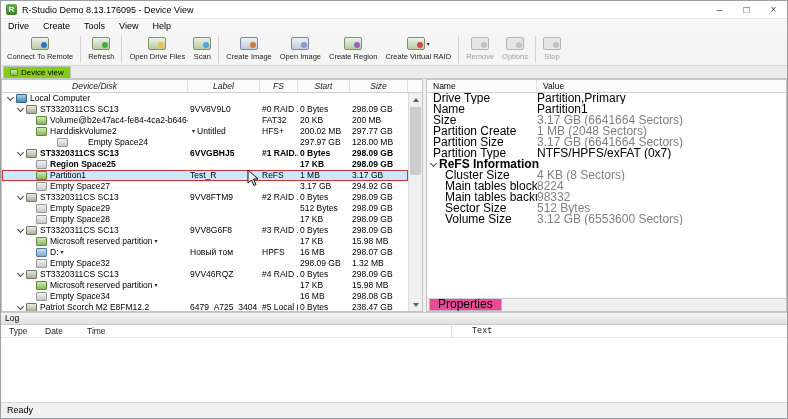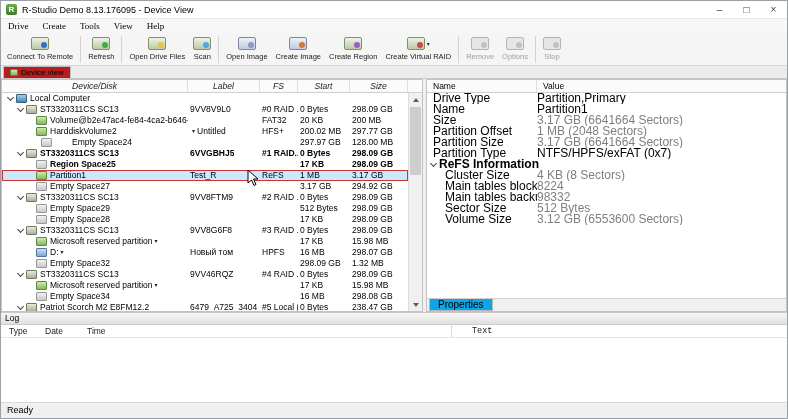--- a/index.html
+++ b/index.html
@@ -7,21 +7,21 @@
   body { font-family:"Liberation Sans","DejaVu Sans",sans-serif; font-size:9px; color:#000; background:#f0f0f0; overflow:hidden; }
   #window { position:relative; width:788px; height:419px; background:#f0f0f0; border:1px solid #9aa0a6; display:flex; flex-direction:column; }
 
   
   .titlebar { flex:0 0 18px; background:#ffffff; display:flex; align-items:center; border-bottom:1px solid #e8e8e8; }
   .app-icon { width:11px; height:11px; margin:0 5px; background:linear-gradient(#6fae4e,#3c7a2a); border-radius:2px; color:#fff; font-size:8px; line-height:11px; text-align:center; font-weight:bold; flex:none; }
   .title-text { flex:1; font-size:9px; white-space:nowrap; overflow:hidden; }
   .win-btn { width:27px; height:17px; text-align:center; line-height:17px; font-size:10px; color:#444; flex:none; }
 
   
-  .menubar { flex:0 0 14px; display:flex; align-items:center; background:#f7f7f7;font-family:Liberation Serif, serif; }
+  .menubar { flex:0 0 14px; display:flex; align-items:center; background:#f7f7f7; }
   .menu-item { padding:0 7px; font-size:9px; line-height:14px; }
 
   
   .toolbar { flex:0 0 33px; background:#f5f5f5; border-bottom:1px solid #d8d8d8; display:flex; align-items:flex-start; padding:1px 2px 0; }
   .tb-btn { display:flex; flex-direction:column; align-items:center; padding:2px 4px 0; border-radius:2px; }
   .tb-top { display:flex; align-items:center; height:14px; }
   .tb-label { font-size:7.5px; margin-top:2px; white-space:nowrap; color:#222; }
   .tb-btn.disabled .tb-label { color:#9e9e9e; }
   .tb-icon { width:18px; height:13px; border:1px solid #7d9467; border-radius:2px; background:linear-gradient(#eef2e6,#b9cba6); position:relative; display:inline-block; }
   .tb-icon::after { content:''; position:absolute; right:1px; bottom:1px; width:6px; height:6px; border-radius:50%; background:#888; }
@@ -35,21 +35,21 @@
   .create-image-icon::after { background:#cc7a3a; }
   .create-region-icon::after { background:#9a5fc0; }
   .create-virtual-raid-icon::after { background:#d04a4a; }
   .tb-btn.disabled .tb-icon { background:#e6e6e6; border-color:#b4b4b4; }
   .tb-btn.disabled .tb-icon::after { background:#c2c2c2; }
   .dd { font-size:6px; margin-left:2px; color:#333; }
   .tb-sep { width:1px; align-self:stretch; margin:2px 3px; background:#d2d2d2; flex:none; }
 
   
   .tabstrip { flex:0 0 12px; background:#ececec; display:flex; align-items:flex-end; padding-left:2px; border-bottom:1px solid #c9c9c9; }
-  .view-tab { display:flex; align-items:center; gap:3px; background:#b91c1c; border:1px solid #c0c0c0; border-bottom:none; padding:0 6px; height:12px; font-size:8px; }
+  .view-tab { display:flex; align-items:center; gap:3px; background:#84cc16; border:1px solid #c0c0c0; border-bottom:none; padding:0 6px; height:12px; font-size:8px; }
   .tab-devicon { width:8px; height:7px; background:linear-gradient(#cfe8b8,#86b85e); border:1px solid #5d8a3c; border-radius:1px; }
 
   
   .main { flex:1 1 auto; min-height:0; display:flex; }
   .left-pane { width:422px; flex:none; background:#fff; border:1px solid #c3c3c3; display:flex; flex-direction:column; }
   .splitter { width:3px; flex:none; background:#f0f0f0; }
   .right-pane { flex:1; background:#fff; border:1px solid #c3c3c3; display:flex; flex-direction:column; min-width:0; }
 
   
   .dhead { flex:0 0 13px; display:flex; background:#fbfbfb; border-bottom:1px solid #d0d0d0; font-size:8.5px; color:#222; }
@@ -89,21 +89,21 @@
   .rh-name{width:110px;} .rh-value{flex:1; border-right:none;}
   .props-body { flex:1; overflow:hidden; }
   .prow { display:flex; height:11px; line-height:11px; font-size:12px; white-space:nowrap; }
   .p-name { width:110px; padding-left:6px; flex:none; overflow:hidden; }
   .p-name.sub { padding-left:18px; }
   .p-val { flex:1; overflow:hidden; }
   .muted { color:#7f7f7f; }
   .pgroup { font-weight:bold; align-items:center; }
   .pgroup .chev { margin-left:2px; }
   .rp-tabs { flex:0 0 13px; background:#f0f0f0; border-top:1px solid #d0d0d0; display:flex; align-items:flex-start; padding-left:2px; }
-  .rp-tab { background:#0ea5e9; border:1px solid #b8b8b8; border-top:none; padding:0 8px; height:12px; line-height:11px; font-size:10px; }
+  .rp-tab { background:#ec4899; border:1px solid #b8b8b8; border-top:none; padding:0 8px; height:12px; line-height:11px; font-size:12px; }
 
   
   .log-titlebar { flex:0 0 12px; background:linear-gradient(#f6f6f6,#e0e0e0); border-top:1px solid #c8c8c8; border-bottom:1px solid #cccccc; padding-left:4px; line-height:11px; font-size:8.5px; }
   .log-cols { flex:0 0 13px; display:flex; background:#fff; border-bottom:1px solid #e6e6e6; font-size:8.5px; color:#222; }
   .lc { line-height:12px; overflow:hidden; }
   .lc-type{width:44px; padding-left:8px;} .lc-date{width:42px;} .lc-time{width:364px;} .lc-text{flex:1; border-left:1px solid #dadada; padding-left:20px;font-family:Liberation Mono, monospace;}
   .log-body { flex:0 0 64px; background:#fff; }
 
   
   .statusbar { flex:0 0 16px; background:#f0f0f0; border-top:1px solid #d8d8d8; line-height:15px; padding-left:6px; font-size:9px; }
@@ -155,29 +155,29 @@
       </div>
       <div class="tb-btn">
         <div class="tb-top">
           <span class="tb-icon scan-icon"></span>
         </div>
         <div class="tb-label">Scan</div>
       </div>
       <div class="tb-sep"></div>
       <div class="tb-btn">
         <div class="tb-top">
+          <span class="tb-icon create-image-icon"></span>
+        </div>
+        <div class="tb-label">Create Image</div>
+      </div>
+      <div class="tb-btn">
+        <div class="tb-top">
           <span class="tb-icon open-image-icon"></span>
         </div>
         <div class="tb-label">Open Image</div>
-      </div>
-      <div class="tb-btn">
-        <div class="tb-top">
-          <span class="tb-icon create-image-icon"></span>
-        </div>
-        <div class="tb-label">Create Image</div>
       </div>
       <div class="tb-btn">
         <div class="tb-top">
           <span class="tb-icon create-region-icon"></span>
         </div>
         <div class="tb-label">Create Region</div>
       </div>
       <div class="tb-btn">
         <div class="tb-top">
           <span class="tb-icon create-virtual-raid-icon"></span>
@@ -270,21 +270,21 @@
               </div>
               <div class="cell c-label">
                 <span class="tri">▾</span>
                 <span class="nm">Untitled</span>
               </div>
               <div class="cell c-fs">HFS+</div>
               <div class="cell c-start">200.02 MB</div>
               <div class="cell c-size">297.77 GB</div>
             </div>
             <div class="drow">
-              <div class="cell c-name" style="padding-left: 12px; gap: 17px;">
+              <div class="cell c-name" style="padding-left: 28px; gap: 17px;">
                 <span class="chev-sp"></span>
                 <span class="ricon i-empty"></span>
                 <span class="nm">Empty Space24</span>
               </div>
               <div class="cell c-label"></div>
               <div class="cell c-fs"></div>
               <div class="cell c-start">297.97 GB</div>
               <div class="cell c-size">128.00 MB</div>
             </div>
             <div class="drow bold">
@@ -494,21 +494,21 @@
           </div>
           <div class="prow">
             <div class="p-name">Name</div>
             <div class="p-val">Partition1</div>
           </div>
           <div class="prow">
             <div class="p-name">Size</div>
             <div class="p-val muted">3.17 GB (6641664 Sectors)</div>
           </div>
           <div class="prow">
-            <div class="p-name">Partition Offset</div>
+            <div class="p-name">Partition Create</div>
             <div class="p-val muted">1 MB (2048 Sectors)</div>
           </div>
           <div class="prow">
             <div class="p-name">Partition Size</div>
             <div class="p-val muted">3.17 GB (6641664 Sectors)</div>
           </div>
           <div class="prow">
             <div class="p-name">Partition Type</div>
             <div class="p-val">NTFS/HPFS/exFAT (0x7)</div>
           </div>

